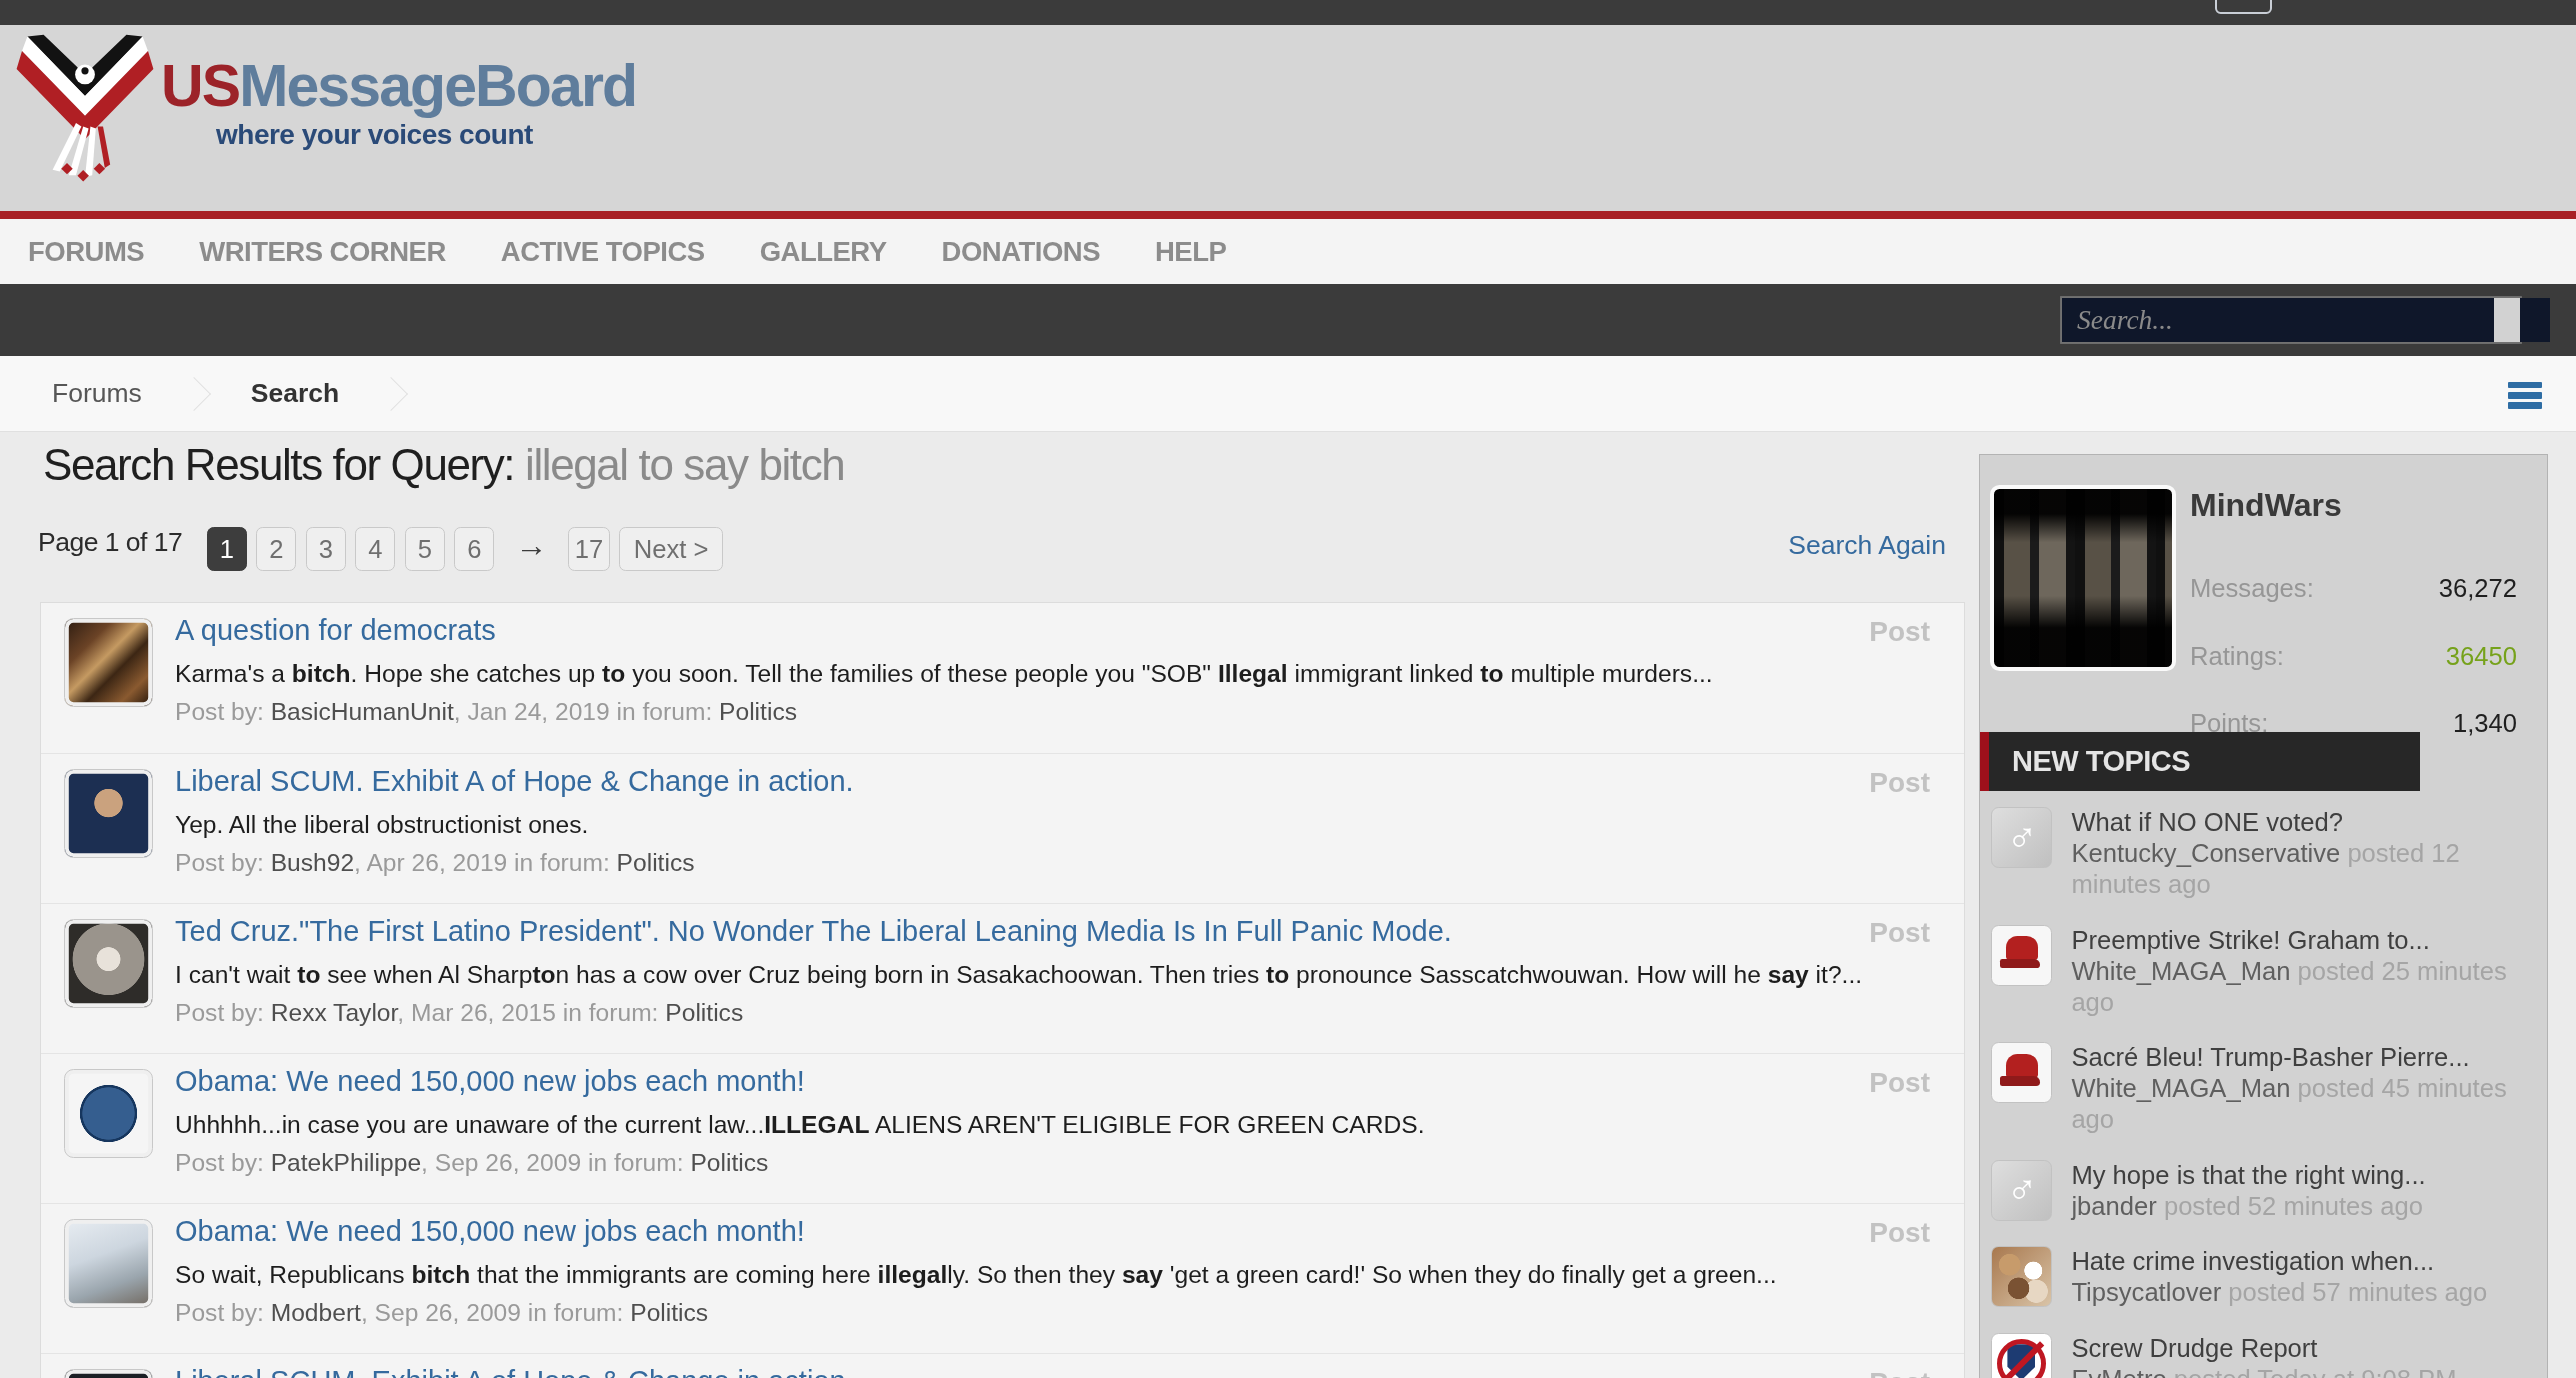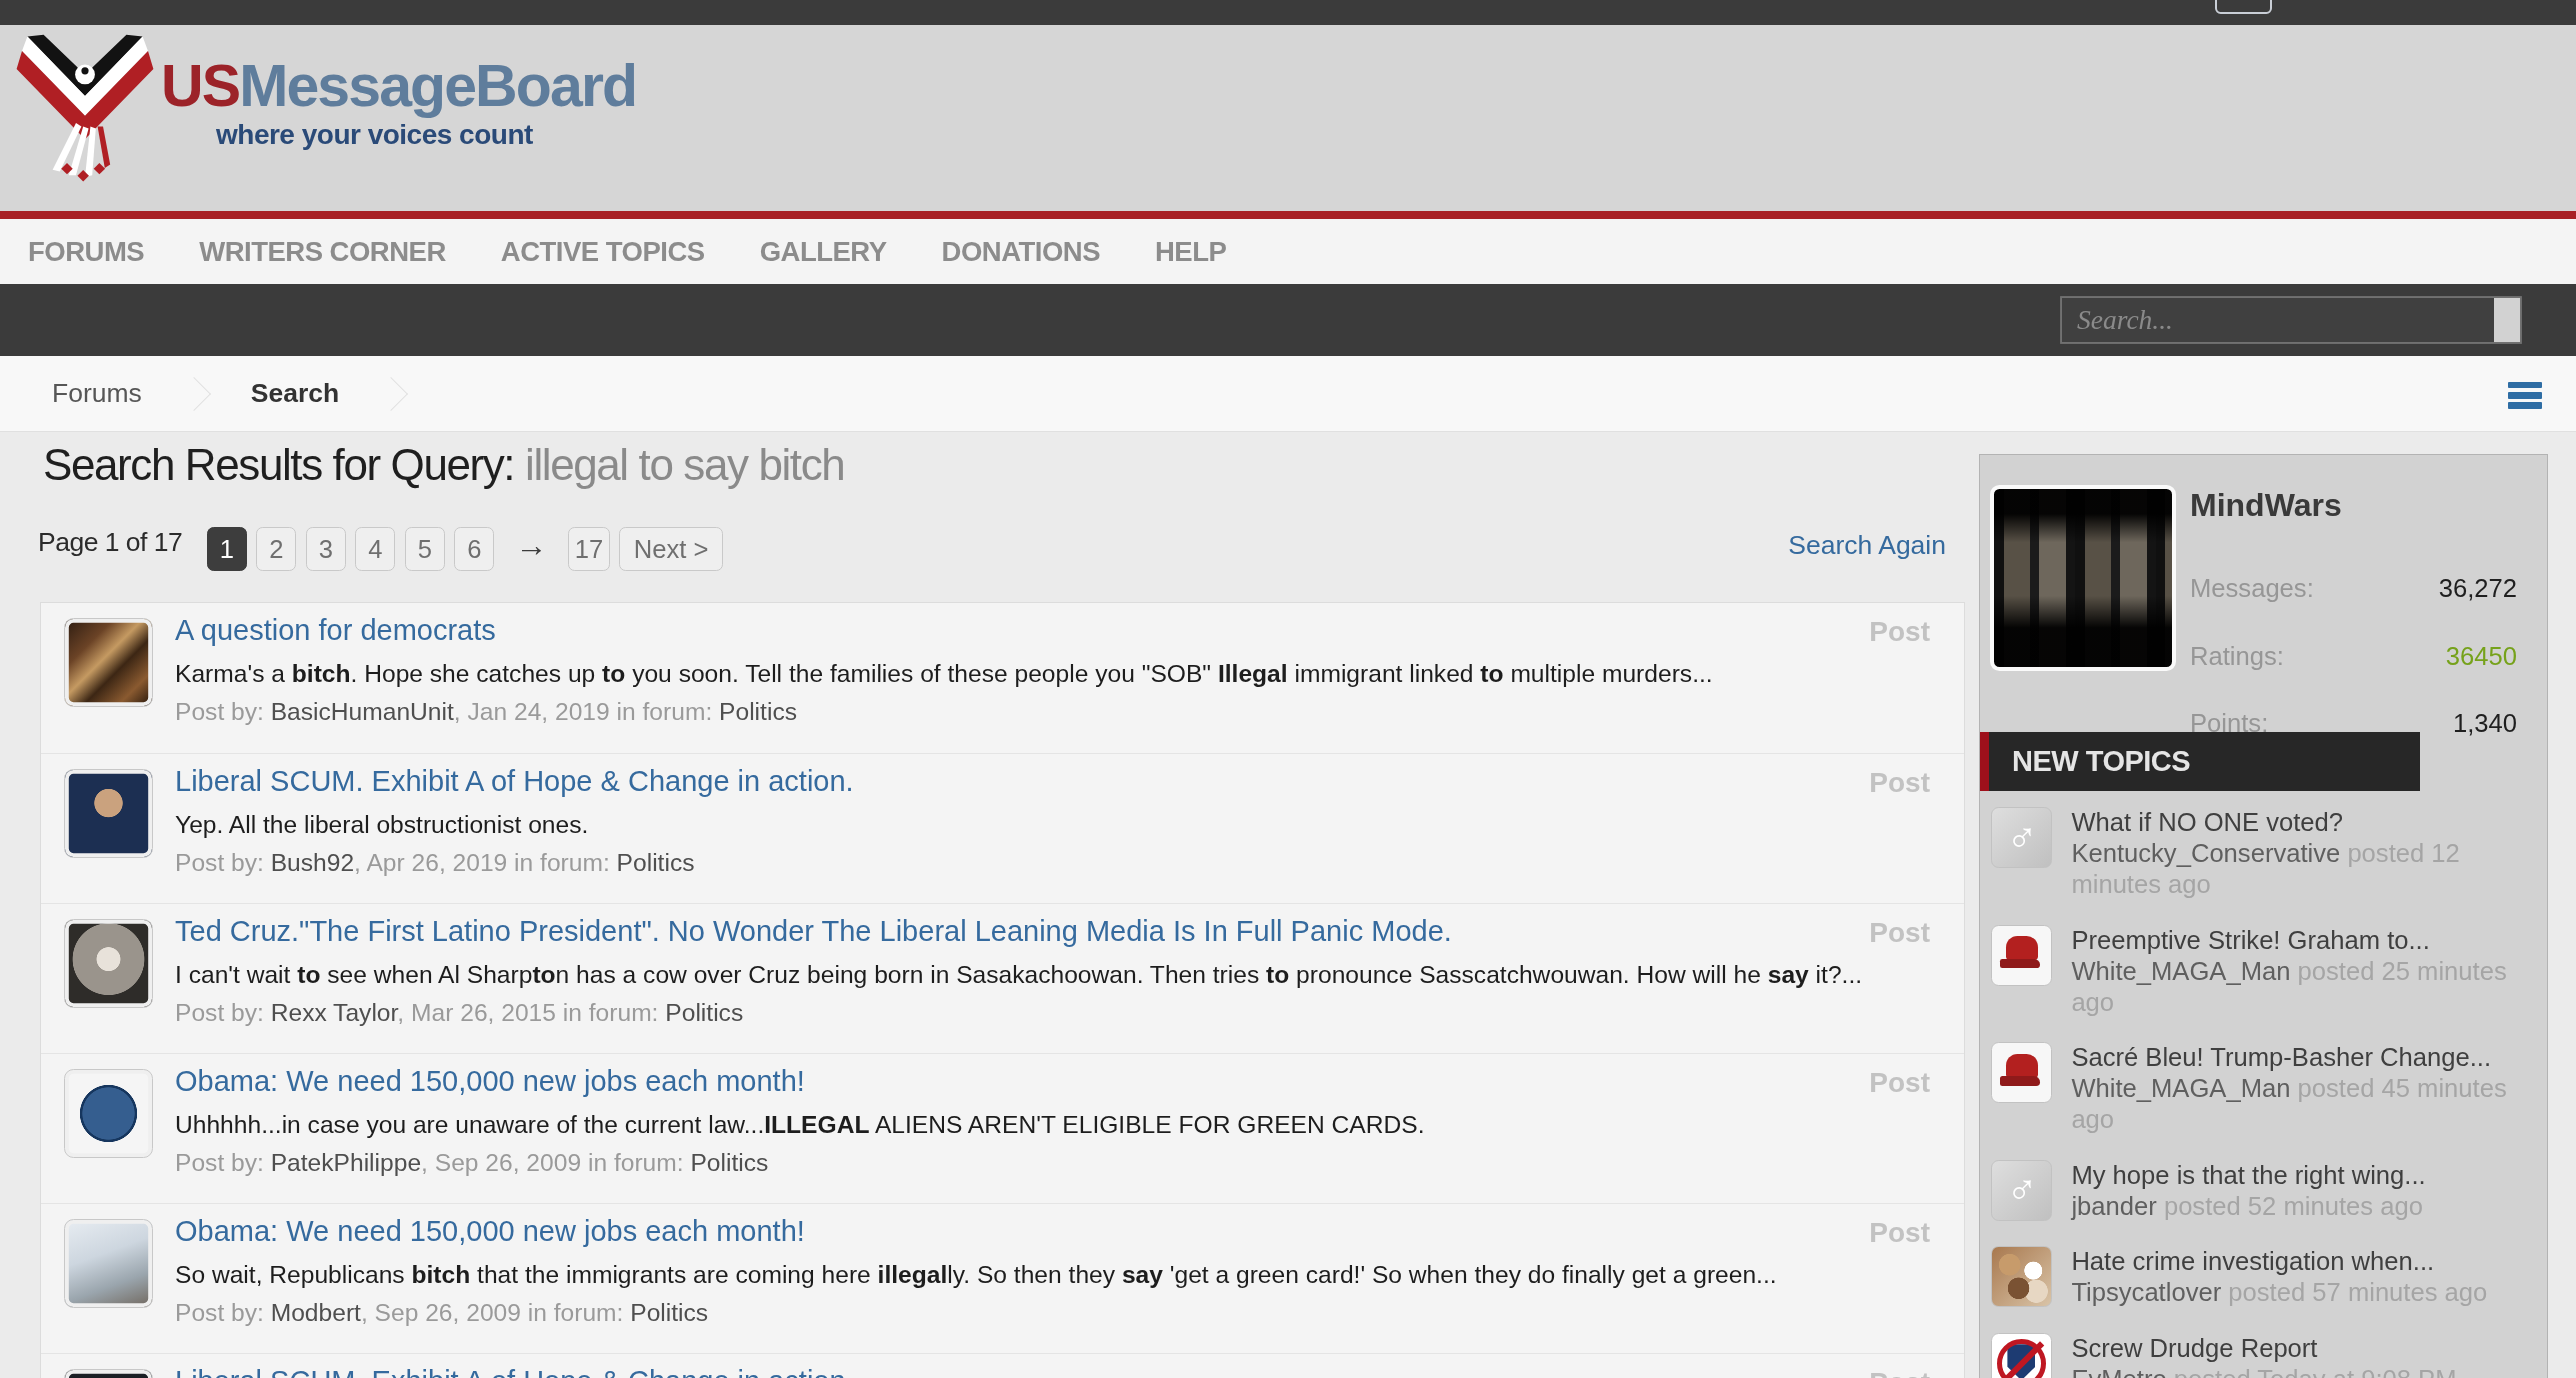--- a/index.html
+++ b/index.html
@@ -19,21 +19,21 @@
   .logo-us{color:#9c2329;}
   .logo-rest{color:#5f7d9c;}
   .tagline{margin:5.7px 0 0 55px;font-size:28px;font-weight:bold;color:#2a4a78;letter-spacing:-0.5px;}
   .redline{left:0;top:211px;width:2576px;height:7.6px;background:#a82025;}
   
   .nav{left:0;top:219px;width:2576px;height:65px;background:#f4f4f4;display:flex;align-items:center;padding-left:28px;gap:55px;box-sizing:border-box;}
   .nav-item{font-size:27.5px;font-weight:bold;color:#8c8c8c;letter-spacing:-0.5px;cursor:pointer;}
   
   .darkbar{left:0;top:284px;width:2576px;height:72px;background:#3b3b3b;}
   .search-wrap{position:absolute;left:2062px;top:14px;width:458px;height:44px;background:#f7f7f7;box-shadow:0 0 0 1.9px rgba(255,255,255,.28);}
-  .search-input{position:absolute;left:0;top:0;width:432px;height:44px;border:none;outline:none;background:#404040;font-family:"Liberation Serif",serif;font-style:italic;font-size:27.5px;color:#8a8a8a;padding:0 0 0 15px;box-sizing:border-box;}
+  .search-input{position:absolute;left:0;top:0;width:488px;height:44px;border:none;outline:none;background:#0f172a;font-family:"Liberation Serif",serif;font-style:italic;font-size:27.5px;color:#8a8a8a;padding:0 0 0 15px;box-sizing:border-box;}
   .search-input::placeholder{color:#8a8a8a;opacity:1;}
   .search-btn{position:absolute;right:0;top:0;width:26.5px;height:44px;background:#d2d2d2;border:none;}
   
   .crumbbar{left:0;top:356px;width:2576px;height:76px;background:#f8f8f8;border-bottom:0.9px solid #e0e0e0;box-sizing:border-box;}
   .crumbs{display:flex;align-items:center;height:100%;padding-left:52px;}
   .crumb{font-size:26.5px;color:#565656;cursor:pointer;}
   .crumb.current{font-weight:bold;color:#333;}
   .chev{width:23px;height:23px;border-top:1.9px solid #e2e2e2;border-right:1.9px solid #e2e2e2;transform:rotate(45deg);margin:0 45px 0 40px;}
   .hamburger{position:absolute;right:34px;top:25.6px;cursor:pointer;}
   .hamburger div{width:34px;height:6.6px;background:#2e6da4;margin-bottom:3.8px;border-radius:0.9px;}
@@ -289,21 +289,21 @@
         <div><span class="nt-author">White_MAGA_Man</span> <span class="nt-time">posted 25 minutes ago</span></div>
       </div>
     </div>
 
     <div class="nt-item">
       <div class="nt-av maga">
           <div class="hat-crown"></div>
           <div class="hat-brim"></div>
         </div>
       <div class="nt-text">
-        <div class="nt-title">Sacré Bleu! Trump-Basher Change...</div>
+        <div class="nt-title">Sacré Bleu! Trump-Basher Pierre...</div>
         <div><span class="nt-author">White_MAGA_Man</span> <span class="nt-time">posted 45 minutes ago</span></div>
       </div>
     </div>
 
     <div class="nt-item">
       <div class="nt-av male">
           <span class="male-glyph">♂</span>
         </div>
       <div class="nt-text">
         <div class="nt-title">My hope is that the right wing...</div>

